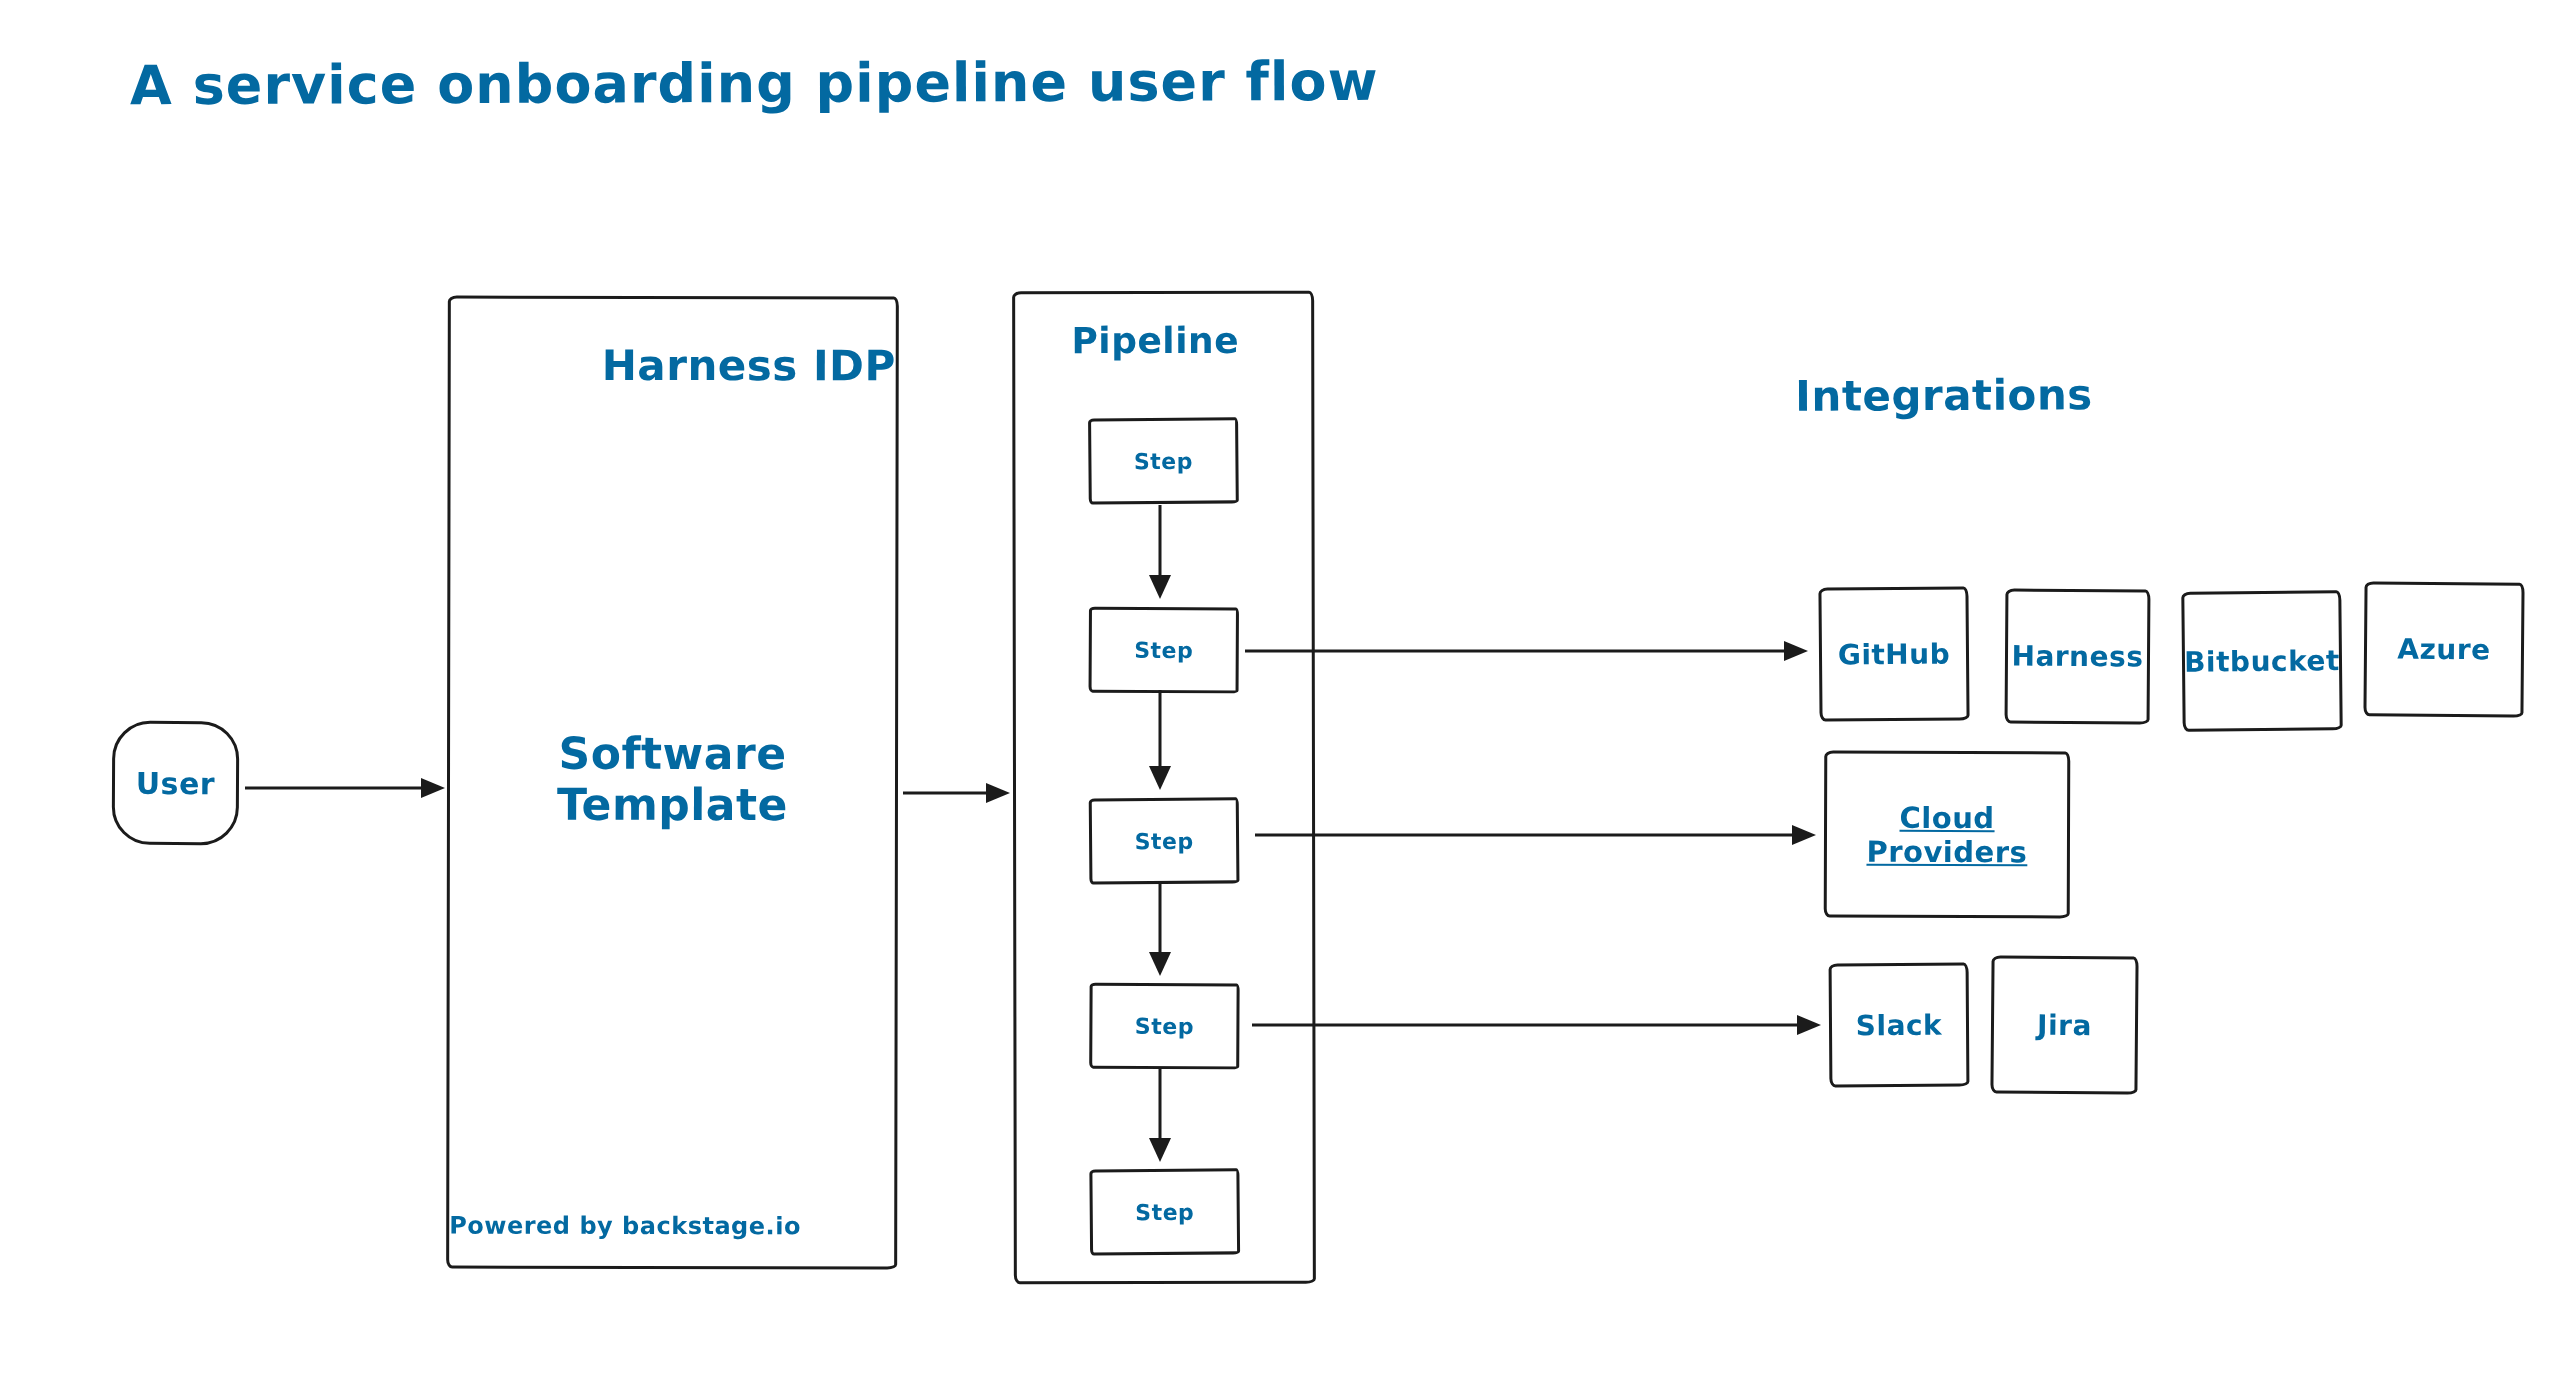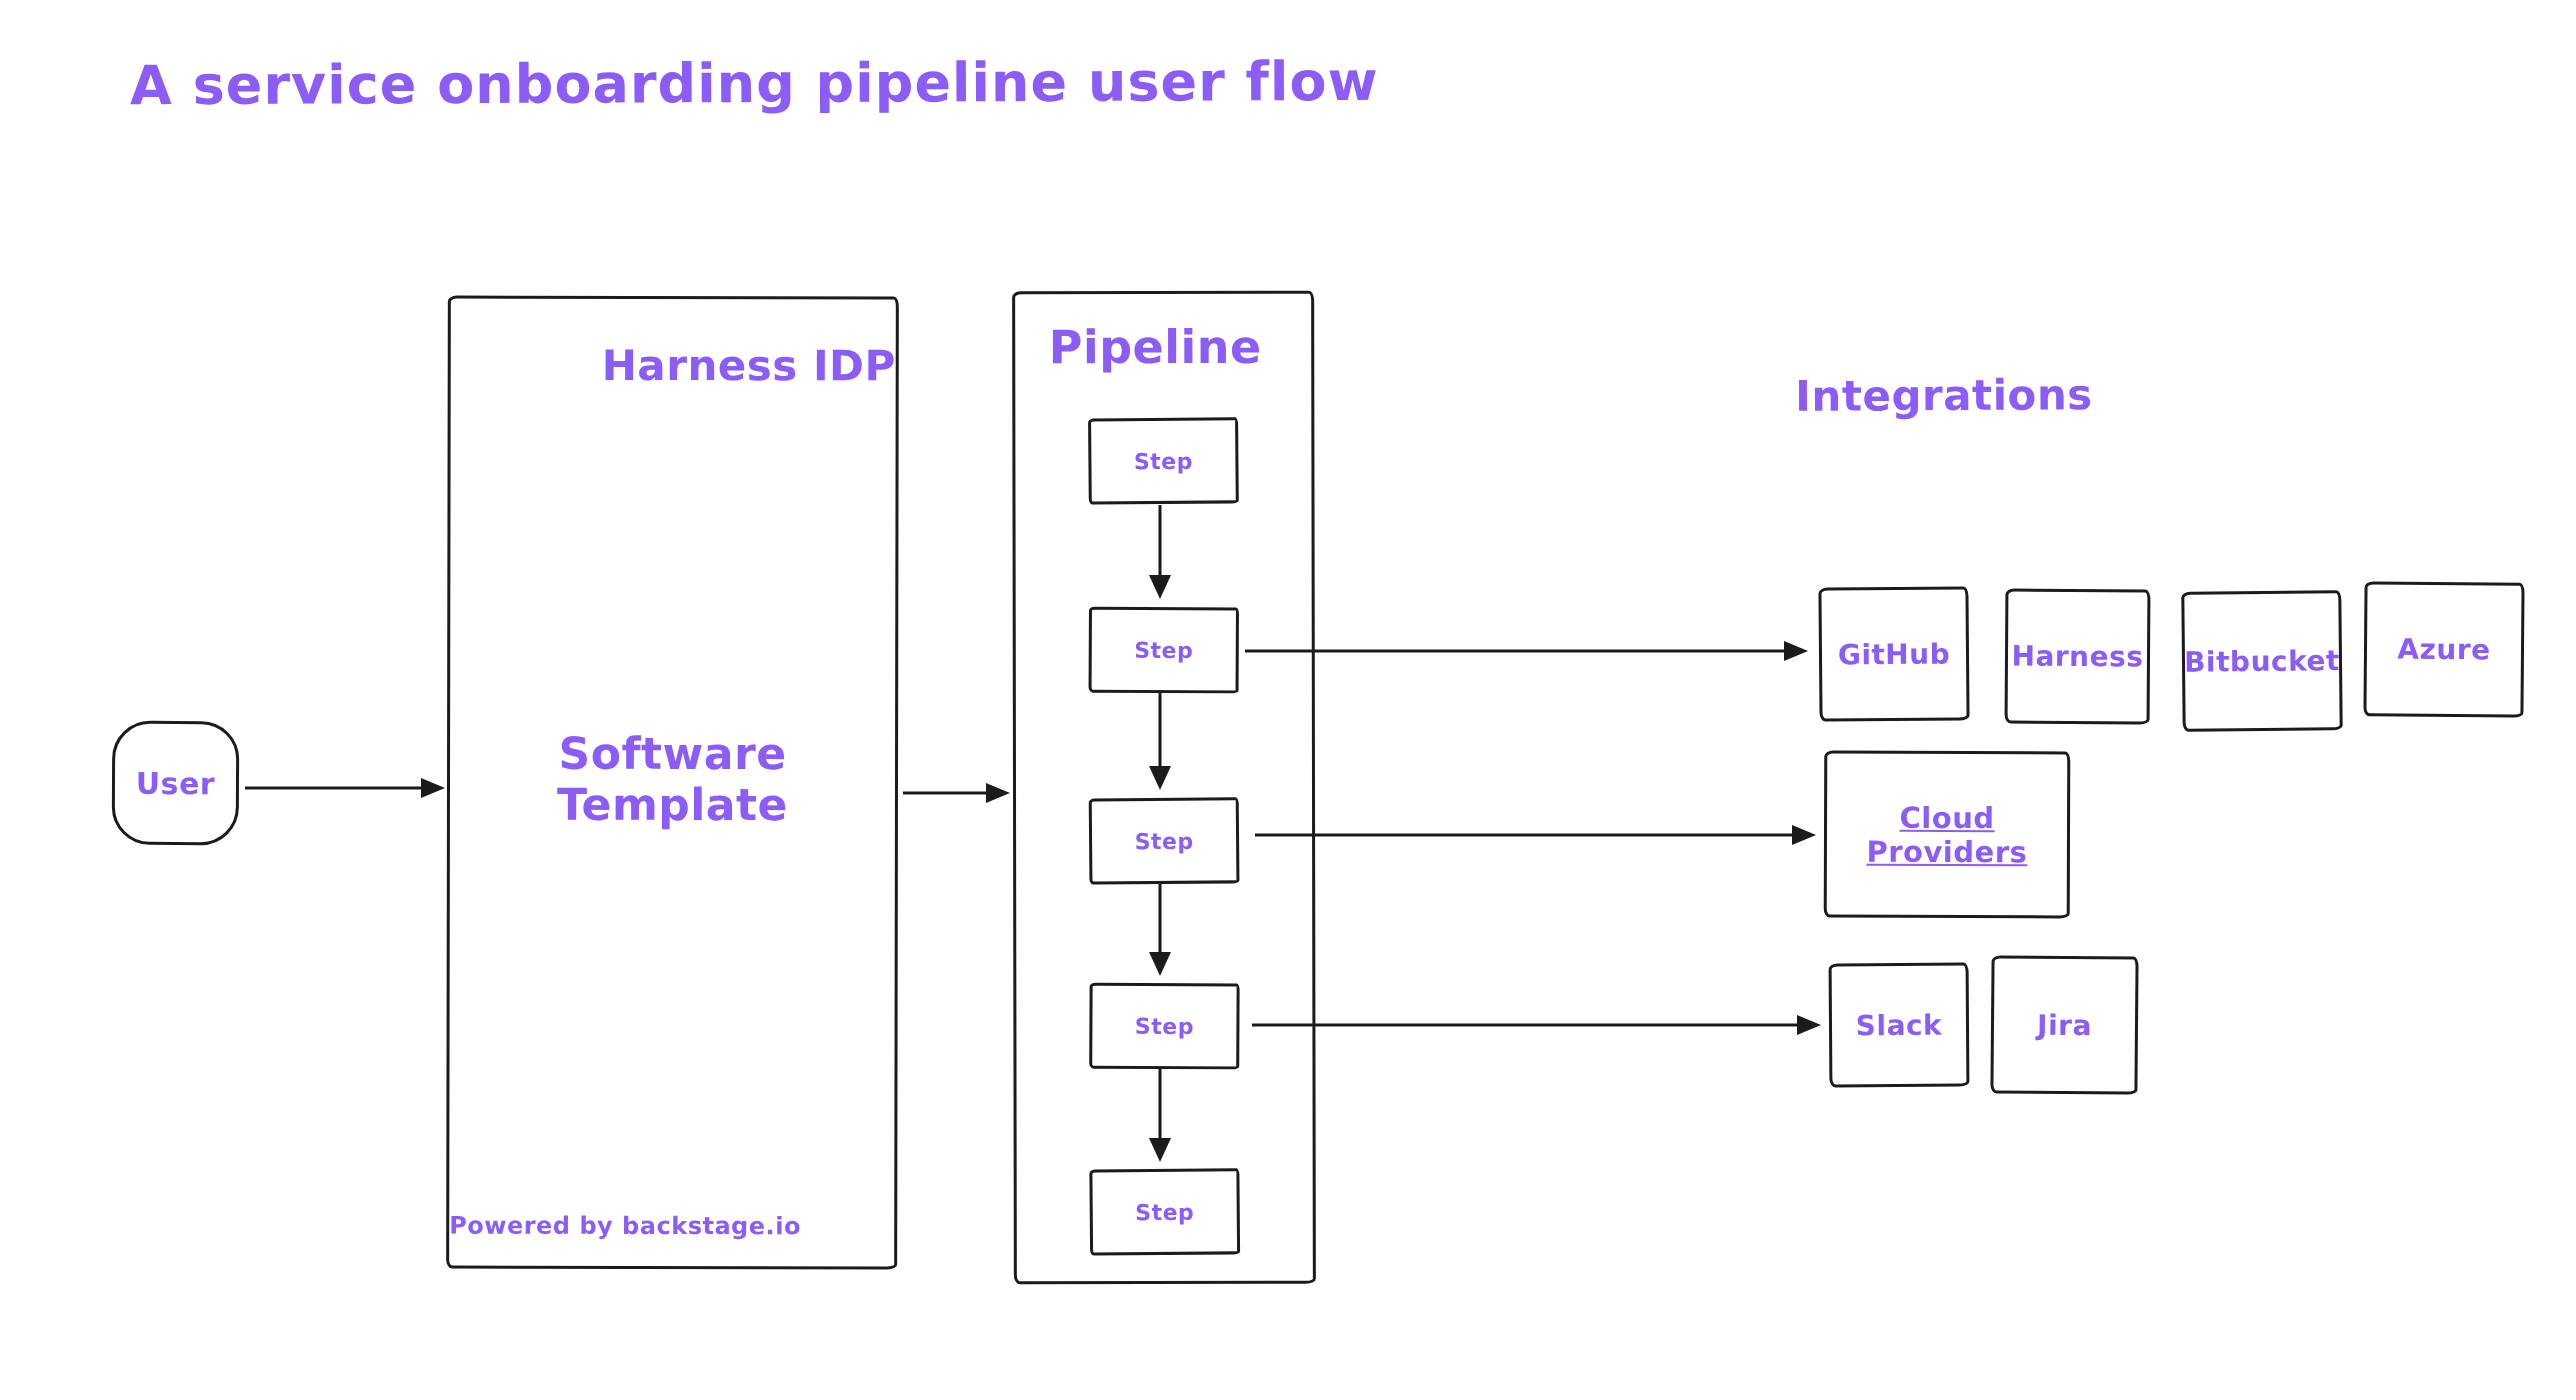--- a/index.html
+++ b/index.html
@@ -2,21 +2,21 @@
 <html><head>
 <meta charset="utf-8">
 <style>
   html,body{margin:0;padding:0;background:#ffffff;}
   .canvas{
     position:relative;
     width:2576px;
     height:1401px;
     background:#ffffff;
     font-family:"DejaVu Sans","Liberation Sans",sans-serif;
-    color:#8b5cf6;
+    color:#0369a1;
     overflow:hidden;
   }
   .hand{letter-spacing:0.5px;}
   .title{
     position:absolute;left:130px;top:52px;
     font-size:54px;font-weight:700;letter-spacing:1px;
     transform:rotate(-.2deg);
     white-space:nowrap;
   }
   .box{
@@ -45,21 +45,21 @@
     text-align:center;font-size:44px;font-weight:600;
   }
   .idp-footer{
     position:absolute;bottom:26px;left:0;right:0;
     text-align:left;font-size:24px;font-weight:600;
   }
   
   .pipeline-node{left:1013px;top:291px;width:302px;height:993px;transform:rotate(-.1deg);}
   .pipeline-title{
     position:absolute;top:26px;left:-16px;right:0;
-    text-align:center;font-size:46px;font-weight:700;
+    text-align:center;font-size:36px;font-weight:700;
   }
   .step{
     position:absolute;left:73px;width:150px;height:86px;
     border:3px solid #1b1b1b;
     border-radius:6px 3px 7px 4px / 4px 7px 3px 6px;
     background:#fff;box-sizing:border-box;
     display:flex;align-items:center;justify-content:center;
     font-size:22px;font-weight:600;
   }
   .step:nth-of-type(odd){transform:rotate(.4deg);}

